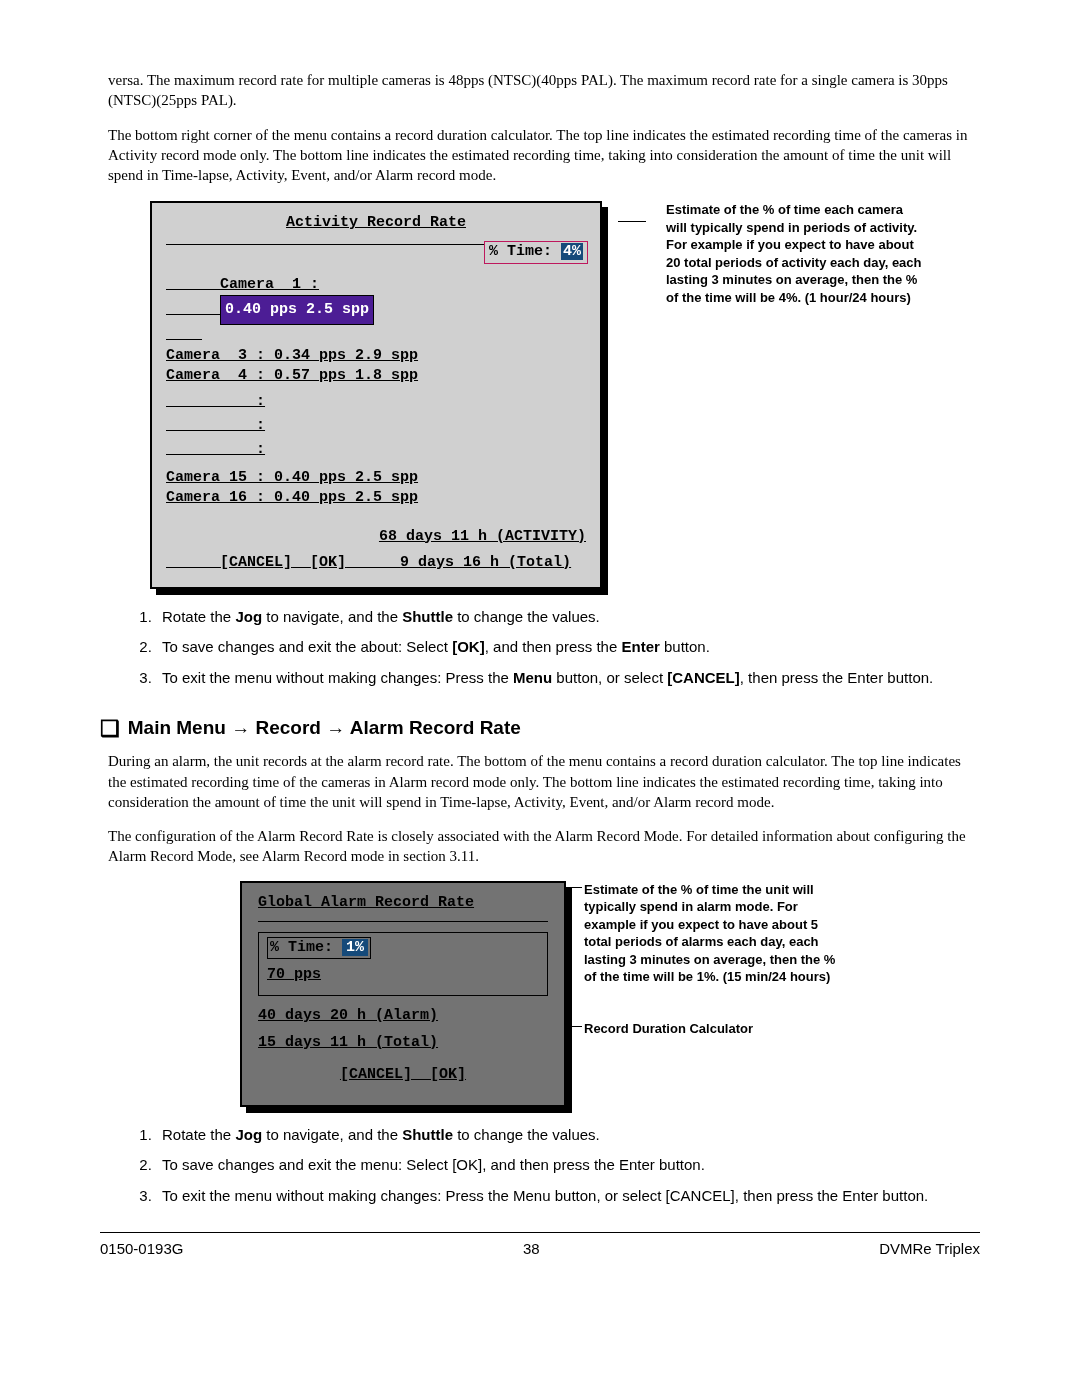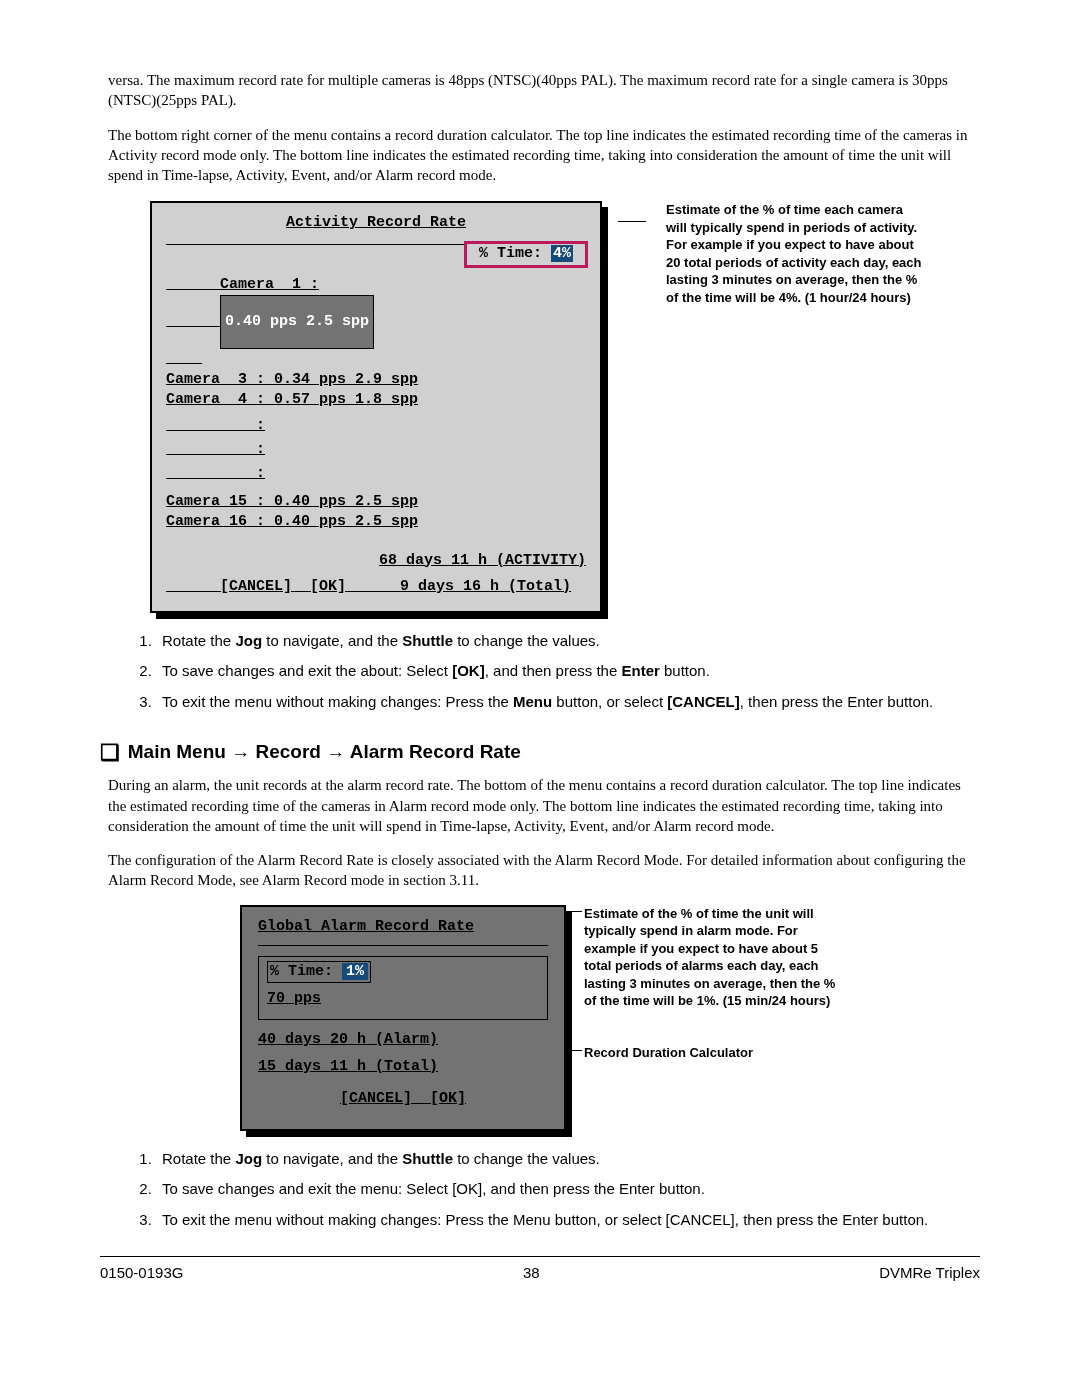--- a/index.html
+++ b/index.html
@@ -19,27 +19,27 @@
     position: relative;
     background: #d0d0d0;
     border: 2px solid #000;
     box-shadow: 6px 6px 0 #000;
     padding: 10px 14px 14px 14px;
   }
   .menu-title { text-align: center; margin-bottom: 10px; }
   .menu-sep { border: none; border-top: 1px solid #000; margin: 0 0 10px 0; }
   .cam-row { white-space: pre; }
   .hl { border: 1px solid #000; padding: 0 2px; display: inline-block; }
-  .hl-sel { background: #737373; color: #fff; border: 1px solid #000; padding: 16px 4px; display: inline-block; }
+  .hl-sel { background: #4c1d95; color: #fff; border: 1px solid #000; padding: 4px 4px; display: inline-block; }
   .time-badge {
     position: absolute;
     right: 12px;
     top: 38px;
-    border: 3px solid #be185d;
-    padding: 0 12px;
+    border: 1px solid #be185d;
+    padding: 0 4px;
     font-family: "Courier New", Courier, monospace;
     font-weight: bold;
     background: #d0d0d0;
   }
   .time-badge .val { background: #154a7a; color: #fff; padding: 0 2px; }
   .menu-footer { text-align: right; white-space: pre; margin-top: 18px; }
   .menu-btns { text-align: left; white-space: pre; margin-top: 6px; }
   .fig-wrap { display: flex; align-items: flex-start; gap: 24px; margin: 16px 0 18px 50px; }
   .callout { font-size: 13px; font-weight: bold; line-height: 1.35; max-width: 260px; }
   .callout-connector { flex: 0 0 16px; align-self: stretch; position: relative; }

